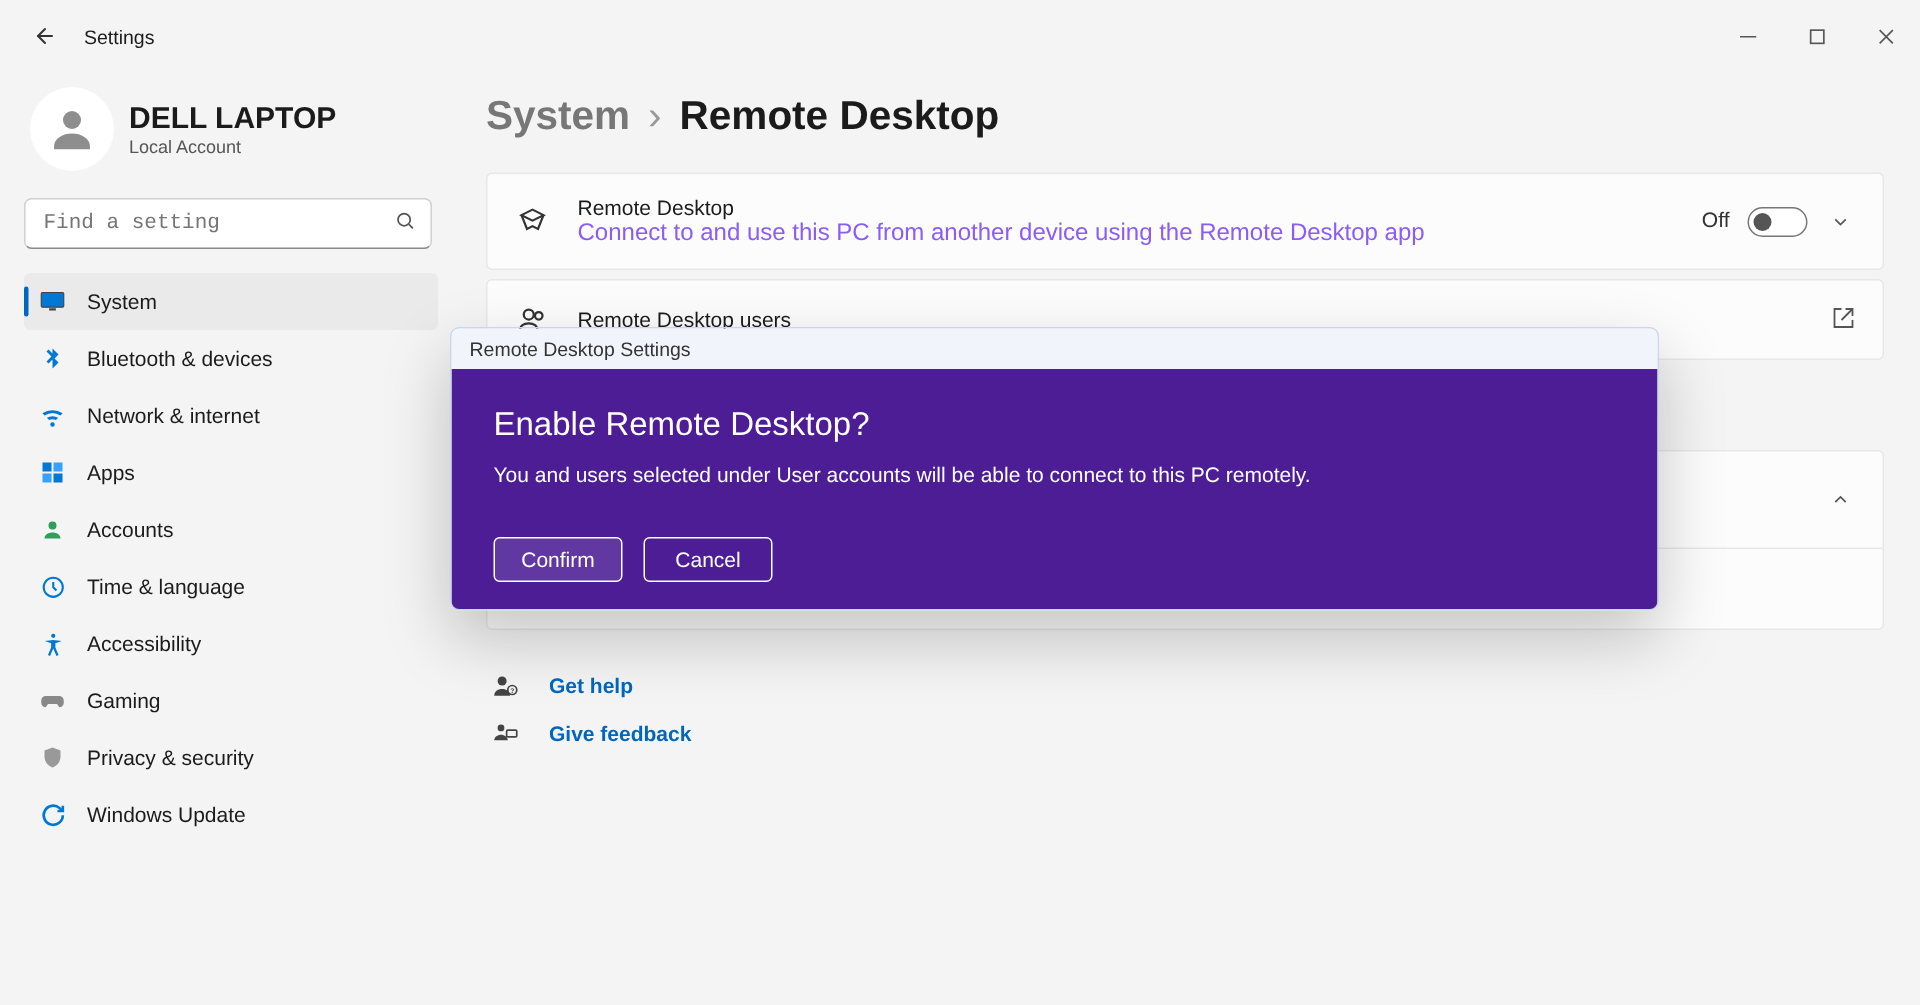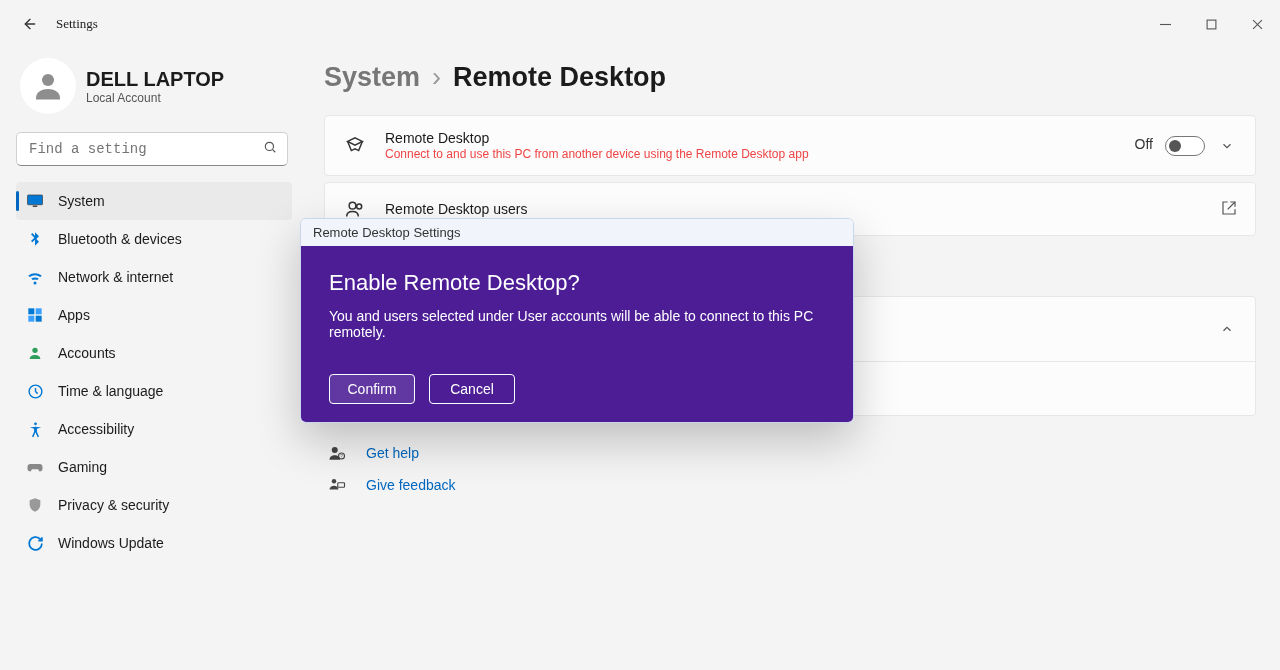--- a/index.html
+++ b/index.html
@@ -11,21 +11,20 @@
     color: #1b1b1b;
     overflow: hidden;
   }
 
   
   .titlebar {
     height: 48px;
     display: flex;
     align-items: center;
     padding: 0 0 0 14px;
-    font-family: Liberation Serif, serif;
   }
   .back-btn {
     width: 32px; height: 32px;
     display: flex; align-items: center; justify-content: center;
     cursor: pointer;
   }
   .titlebar-title {
     margin-left: 10px;
     font-size: 13px;
     color: #1b1b1b;
@@ -144,21 +143,21 @@
     padding: 14px 18px;
     gap: 18px;
   }
   .card-icon {
     width: 24px; height: 24px;
     color: #333;
     display: flex; align-items: center; justify-content: center;
     flex-shrink: 0;
   }
   .card-title { font-size: 14px; }
-  .card-sub { font-size: 12px; color: #ef4444; margin-top: 1px; }
+  .card-sub { font-size: 16px; color: #8b5cf6; margin-top: 1px; }
   .card-body { flex: 1; min-width: 0; }
   .card-tail {
     display: flex; align-items: flex-start; gap: 12px;
     font-size: 14px; color: #333;
   }
   .toggle {
     width: 40px; height: 20px;
     border-radius: 10px;
     border: 1px solid #777;
     background: #fff;
@@ -175,41 +174,41 @@
     width: 20px; height: 20px;
     display:flex;align-items:center;justify-content:center;
     color: #555; cursor: pointer;
   }
   .ext-link-icon { color:#555; }
 
   .card.expanded { margin-top: 60px; }
   .card.expanded .card-row { padding: 22px 18px; }
 
   
-  .help-links { margin-top: 28px; }
+  .help-links { margin-top: 28px; font-weight: bold; }
   .help-link {
     display: flex; align-items: center; gap: 18px;
     font-size: 14px;
     color: #0067c0;
     margin-bottom: 14px;
     padding-left: 4px;
   }
   .help-link .hicon { width: 20px; color:#333; display:flex; }
 
   
   .dialog-backdrop {
     position: absolute;
     left: 0; top: 0; right: 0; bottom: 0;
     pointer-events: none;
   }
   .dialog {
     position: absolute;
     left: 300px;
     top: 218px;
-    width: 554px;
+    width: 806px;
     box-shadow: 0 18px 45px rgba(0,0,0,0.22);
     border-radius: 6px;
     overflow: hidden;
     pointer-events: auto;
     border: 1px solid #c9d6ec;
   }
   .dialog-titlebar {
     background: #f1f5fb;
     padding: 6px 12px;
     font-size: 13px;

